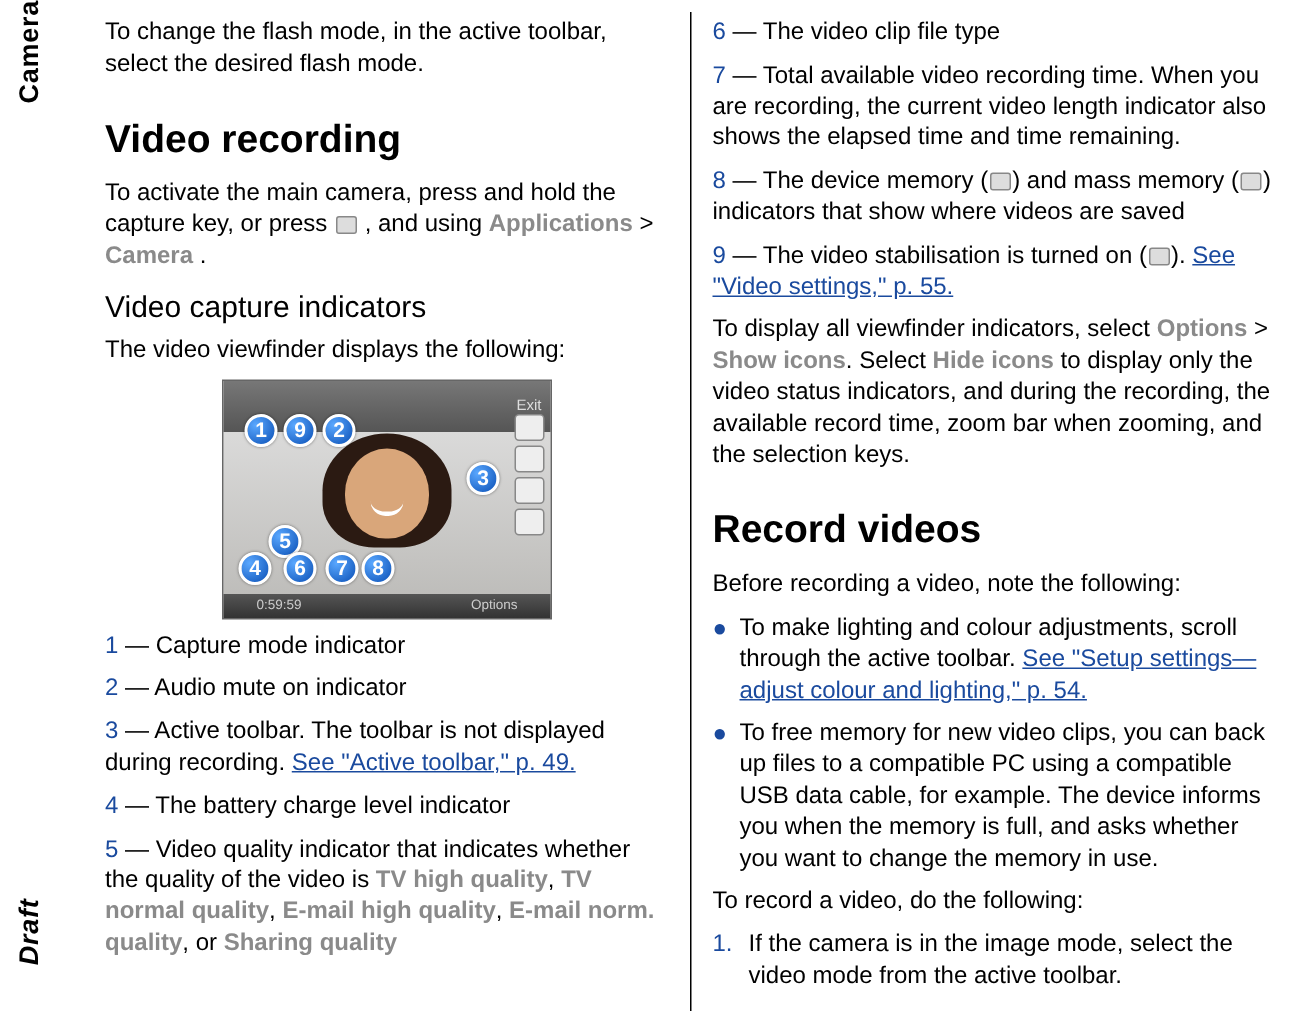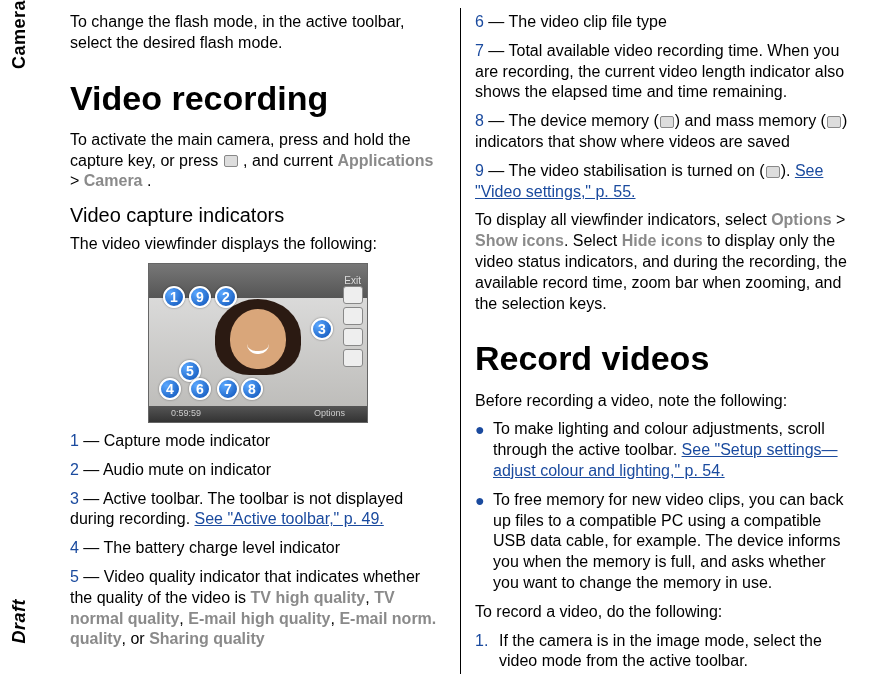--- a/index.html
+++ b/index.html
@@ -32,21 +32,21 @@
     height: 100%;
     border-radius: 20px;
   }
   .col {
     flex: 1;
     padding: 0 10px;
   }
   .col.left { border-right: 1px solid #000; padding-right: 14px; }
   .col.right { padding-left: 14px; }
   h1 {
-    font-size: 34px;
+    font-size: 26px;
     font-weight: bold;
     margin: 22px 0 10px 0;
   }
   h2 {
     font-size: 20px;
     font-weight: normal;
     margin: 10px 0 6px 0;
   }
   p { margin: 4px 0 8px 0; }
   .muted { color: #8a8a8a; font-weight: bold; }
@@ -180,21 +180,21 @@
 <div class="columns">
 
   <div class="col left">
     <p>To change the flash mode, in the active toolbar, select the desired flash mode.</p>
 
     <h1>Video recording</h1>
 
     <p>
       <span>To activate the main camera, press and hold the capture key, or press </span>
       <span class="icon-inline"></span>
-      <span>, and current </span>
+      <span>, and using </span>
       <span class="muted">Applications</span>
       <span> &gt; </span>
       <span class="muted">Camera</span>
       <span>.</span>
     </p>
 
     <h2>Video capture indicators</h2>
 
     <p>The video viewfinder displays the following:</p>
 

